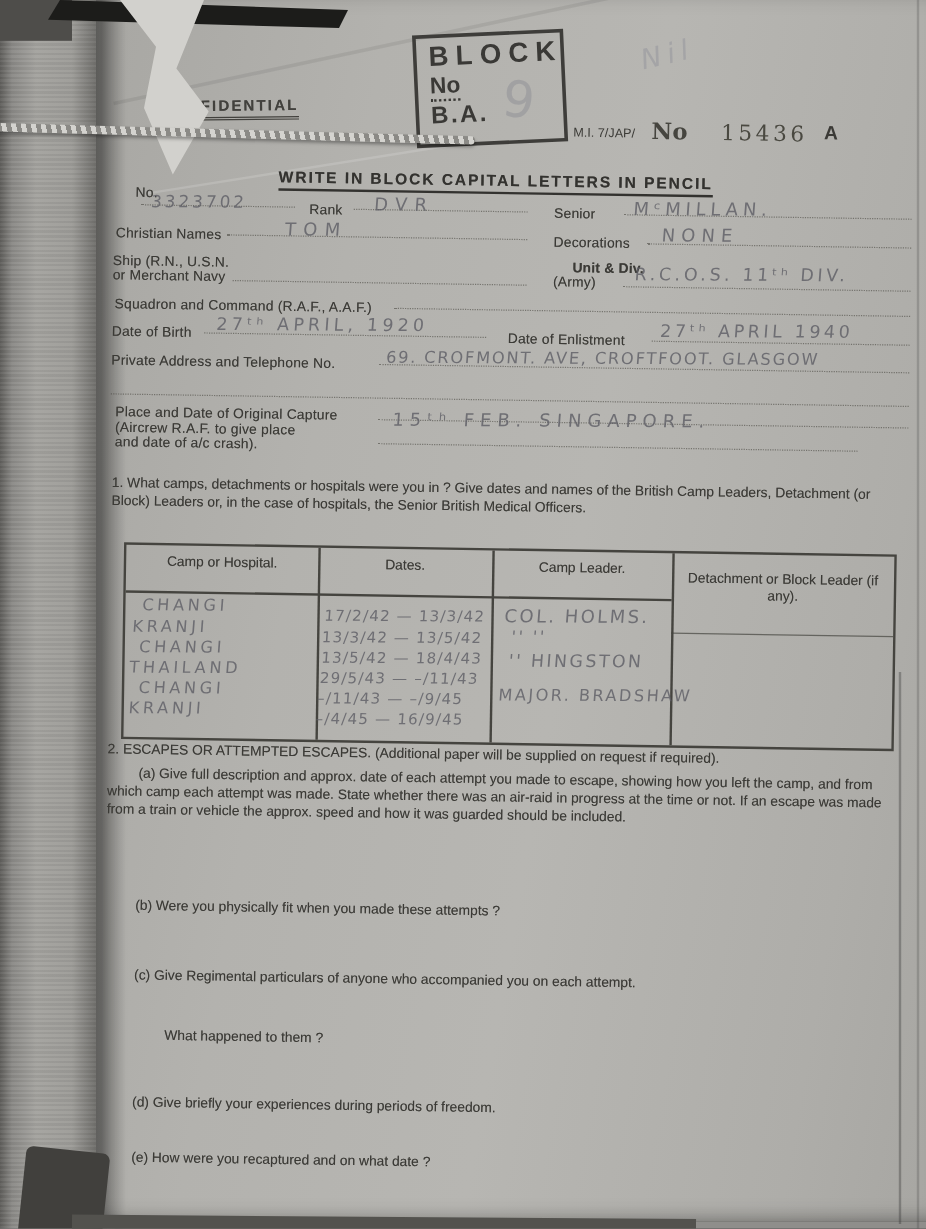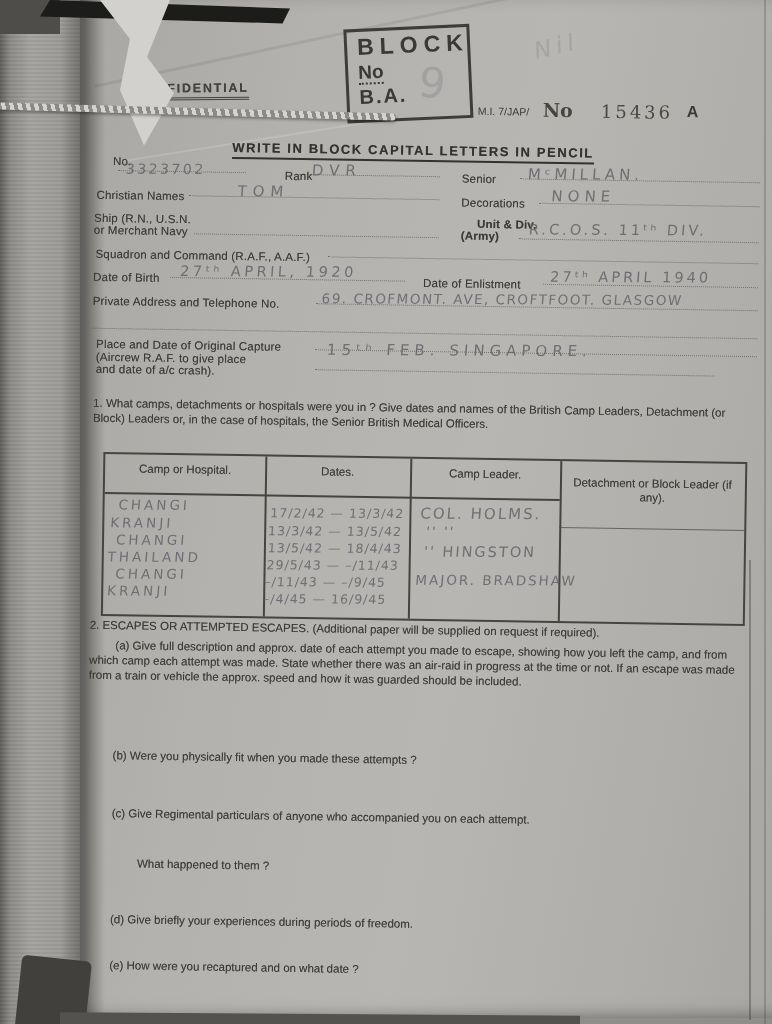--- a/index.html
+++ b/index.html
@@ -120,39 +120,39 @@
     <div class="mi9-prefix">M.I. 7/JAP/</div>
     <div class="mi9-no">No</div>
     <div class="mi9-num">15436</div>
     <div class="mi9-a">A</div>
 
     <div class="main-heading">WRITE IN BLOCK CAPITAL LETTERS IN PENCIL</div>
 
     <div class="typed" style="left:97px;top:155px;padding-left:16px;">No.</div>
     <div class="dots" style="left:118px;top:156px;width:128px;"></div>
     <div class="hw" style="left:126px;top:160px;font-size:14px;">3323702</div>
-    <div class="typed" style="left:258px;top:167px;margin-left:27px;">Rank</div>
+    <div class="typed" style="left:258px;top:167px;">Rank</div>
     <div class="dots" style="left:295px;top:157px;width:145px;"></div>
     <div class="hw" style="left:312px;top:158px;font-size:15px;letter-spacing:6px;">DVR</div>
     <div class="typed" style="left:462px;top:167px;">Senior</div>
     <div class="dots" style="left:520px;top:158px;width:240px;"></div>
     <div class="hw" style="left:528px;top:158px;font-size:15px;letter-spacing:4px;">MᶜMILLAN.</div>
 
     <div class="typed" style="left:97px;top:189px;">Christian Names</div>
     <div class="dots" style="left:190px;top:180px;width:250px;"></div>
     <div class="hw" style="left:238px;top:180px;font-size:15px;letter-spacing:6px;">TOM</div>
     <div class="typed" style="left:462px;top:191px;">Decorations</div>
     <div class="dots" style="left:540px;top:182px;width:220px;"></div>
     <div class="hw" style="left:552px;top:180px;font-size:15px;letter-spacing:5px;">NONE</div>
 
     <div class="typed" style="left:95px;top:212px;">Ship (R.N., U.S.N.</div>
     <div class="typed" style="left:95px;top:224px;">or Merchant Navy</div>
     <div class="dots" style="left:195px;top:218px;width:245px;"></div>
     <div class="typed" style="left:478px;top:212px;font-weight:bold;">Unit &amp; Div.</div>
-    <div class="typed" style="left:462px;top:224px;font-weight:bold;">(Army)</div>
+    <div class="typed" style="left:462px;top:224px;">(Army)</div>
     <div class="dots" style="left:520px;top:218px;width:240px;"></div>
     <div class="hw" style="left:530px;top:214px;font-size:14.5px;letter-spacing:3px;">R.C.O.S. 11ᵗʰ DIV.</div>
 
     <div class="typed" style="left:97px;top:248px;">Squadron and Command (R.A.F., A.A.F.)</div>
     <div class="dots" style="left:330px;top:239px;width:430px;"></div>
 
     <div class="typed" style="left:95px;top:271px;">Date of Birth</div>
     <div class="dots" style="left:172px;top:262px;width:235px;"></div>
     <div class="hw" style="left:182px;top:261px;font-size:14.5px;letter-spacing:3.5px;">27ᵗʰ APRIL, 1920</div>
     <div class="typed" style="left:425px;top:272px;">Date of Enlistment</div>

